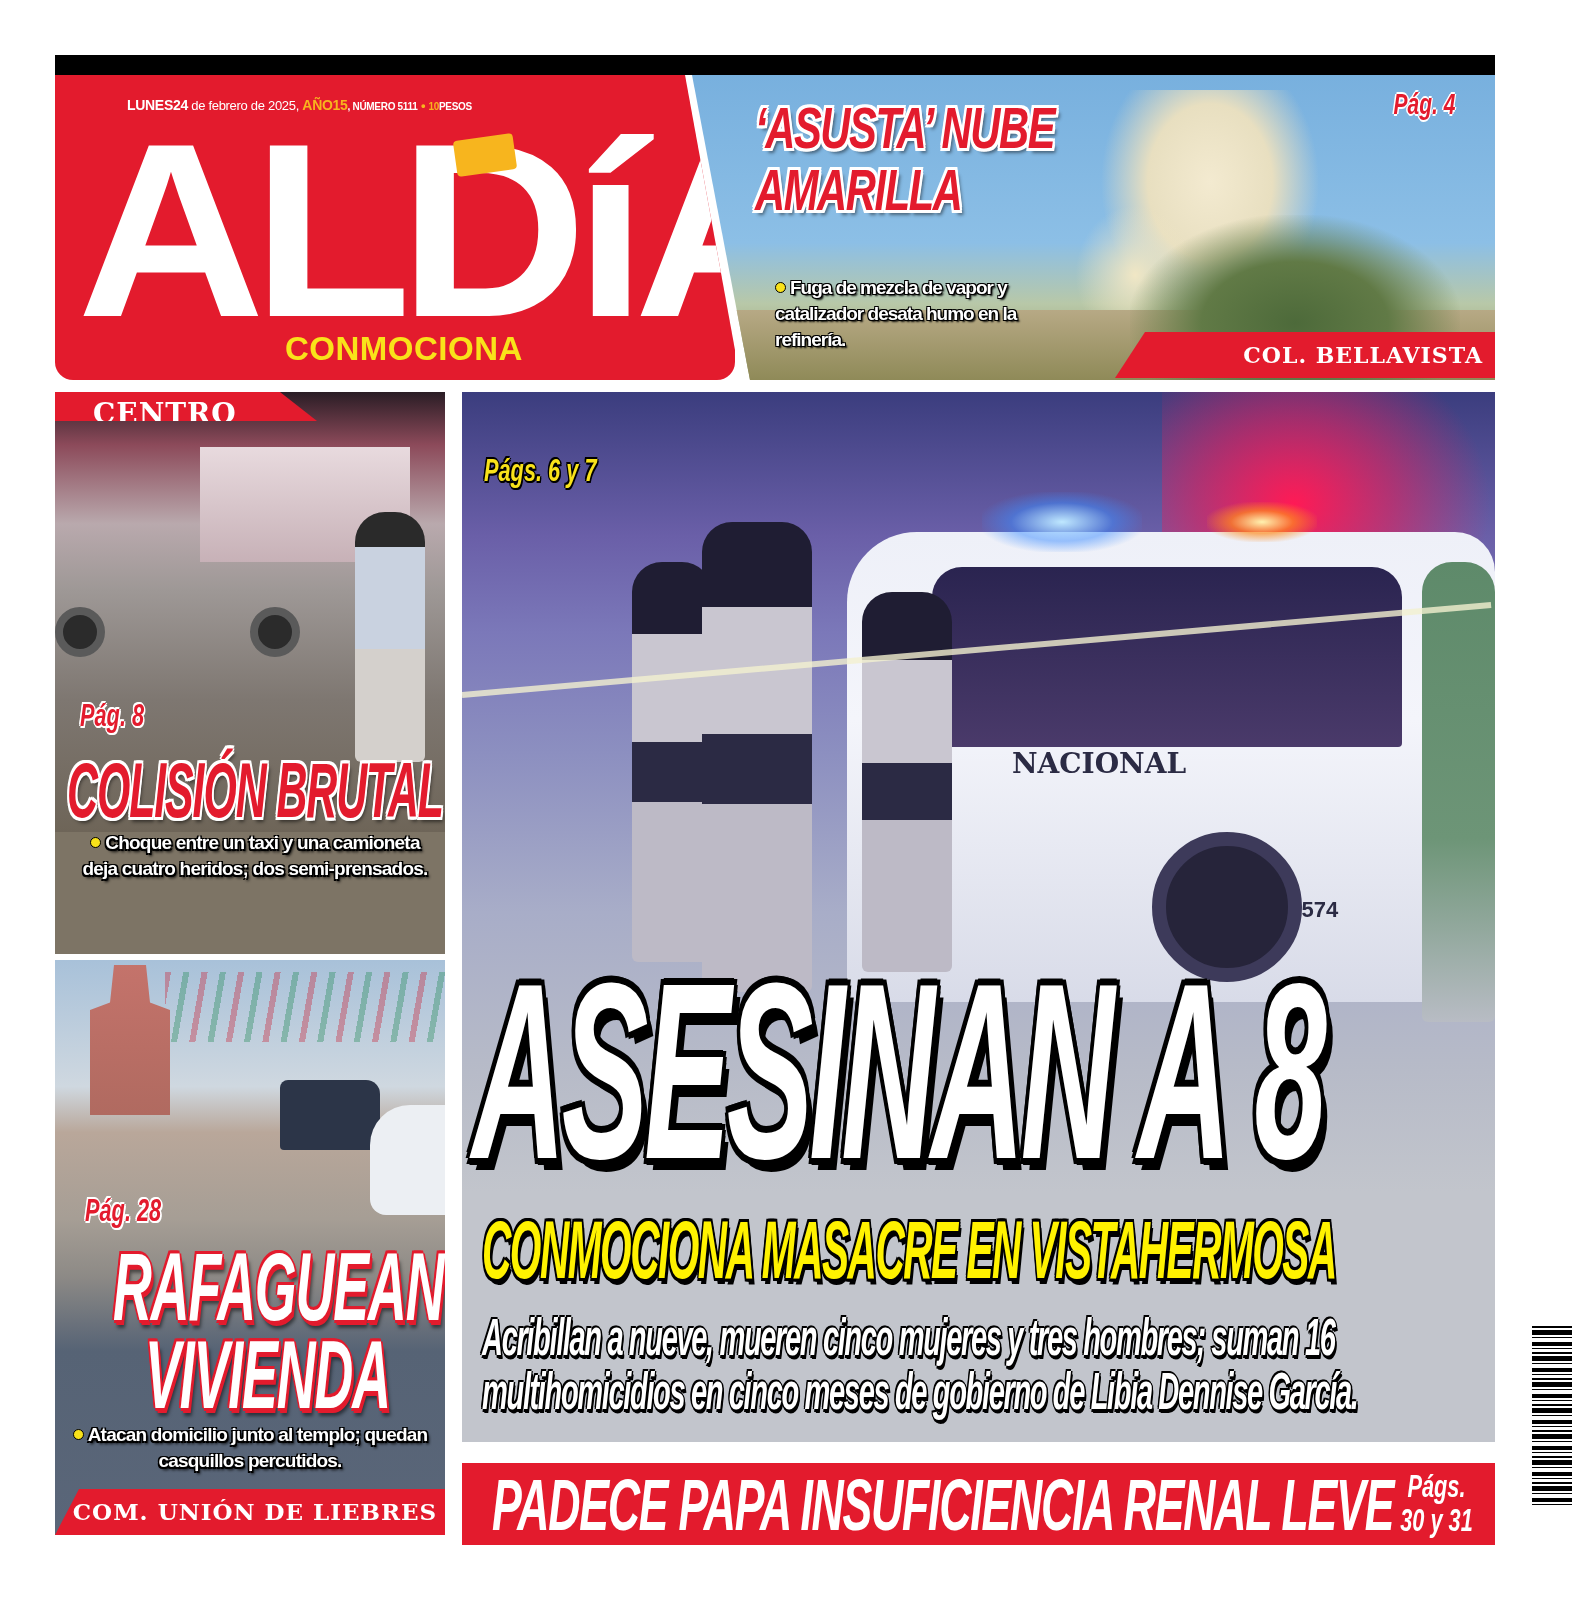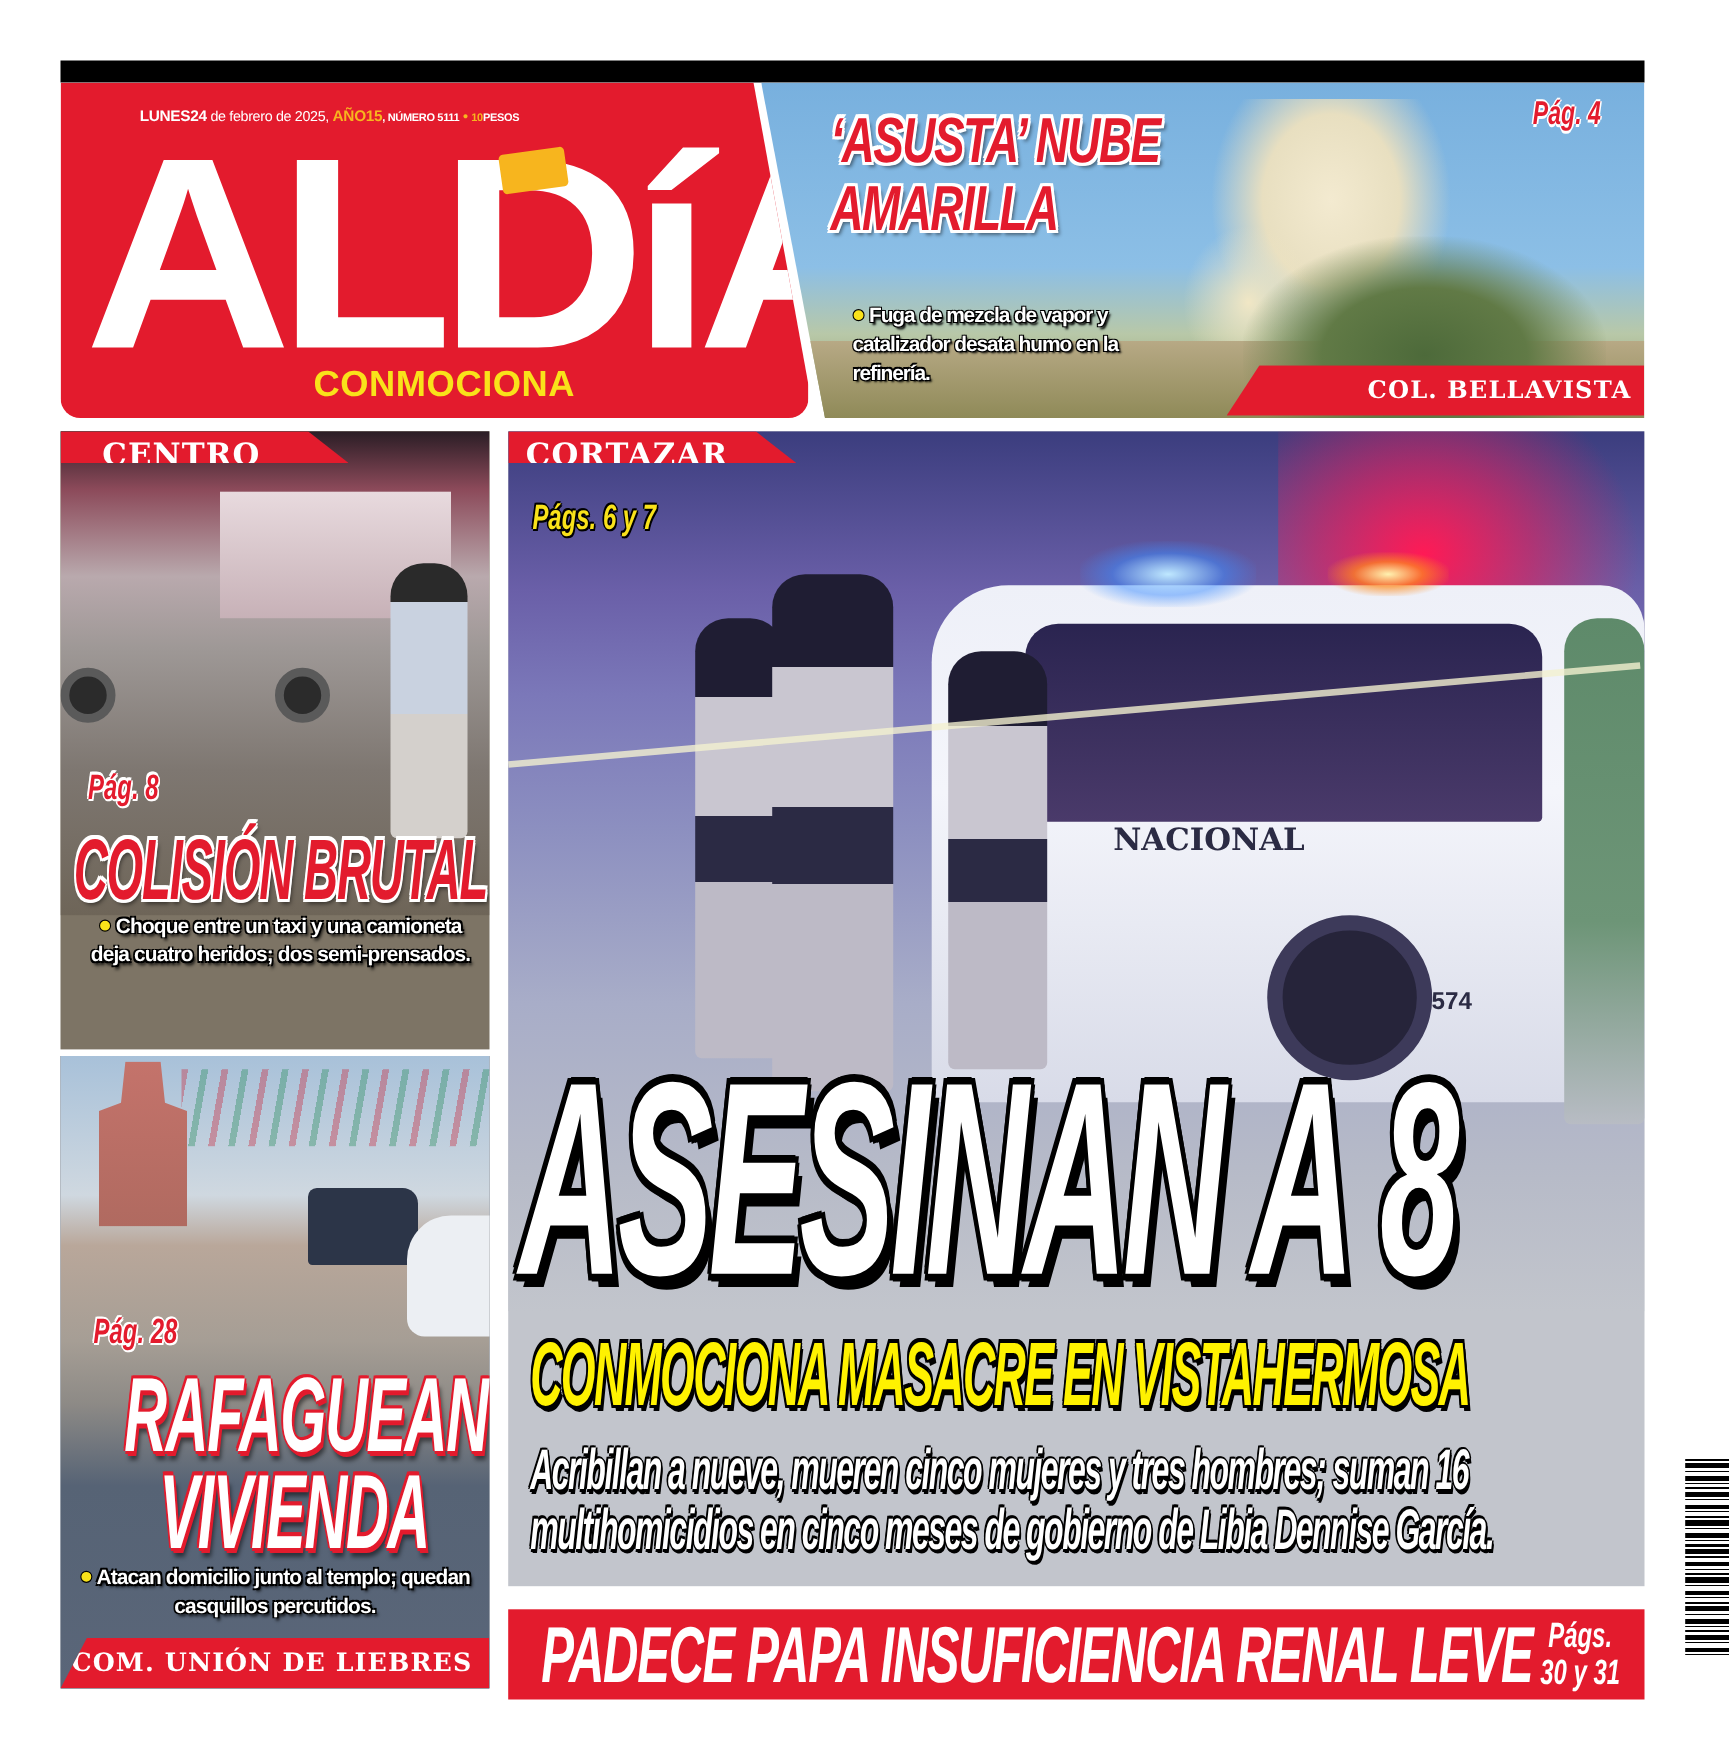--- a/index.html
+++ b/index.html
@@ -69,21 +69,21 @@
     .s-liebres { top: 960px; height: 575px; background: #5c6878; }
     .s-liebres .photo { position: absolute; left: 0; top: 0; width: 390px; height: 575px;
       background: linear-gradient(180deg, #a8c1d9 0%, #cfd8e0 22%, #b9a79a 30%, #a69e95 45%, #8d8a86 55%, #566375 68%, #5a6679 100%); }
     .church { position: absolute; left: 35px; top: 5px; width: 80px; height: 150px; background: linear-gradient(180deg, #c4736b, #b06a60); clip-path: polygon(30% 0, 70% 0, 75% 25%, 100% 30%, 100% 100%, 0 100%, 0 30%, 25% 25%); }
     .pickup { position: absolute; left: 225px; top: 120px; width: 100px; height: 70px; background: #2c3548; border-radius: 8px 14px 4px 4px; }
     .suv { position: absolute; left: 315px; top: 145px; width: 90px; height: 110px; background: #eceff3; border-radius: 40px 0 0 16px; }
     .flags { position: absolute; left: 110px; top: 12px; width: 280px; height: 70px; background:
       repeating-linear-gradient(100deg, rgba(200,40,60,.55) 0 6px, rgba(255,255,255,0) 6px 18px, rgba(40,140,90,.55) 18px 24px, rgba(255,255,255,0) 24px 36px); opacity: .7; }
     .tag-bottom { position: absolute; left: 0; bottom: 0; width: 390px; height: 46px; background: #e31b2d;
       clip-path: polygon(24px 0, 100% 0, 100% 100%, 0 100%); color: #fff; font-family: "DejaVu Serif", serif; font-weight: 700;
-      font-size: 23px; line-height: 46px; text-align: left; letter-spacing: 1px; padding-left: 10px; }
+      font-size: 23px; line-height: 46px; text-align: center; letter-spacing: 1px; padding-left: 10px; }
 
     
     .main { position: absolute; left: 462px; top: 392px; width: 1033px; height: 1050px; overflow: hidden; background: #c2c5cc; }
     .main .photo { position: absolute; left: 0; top: 0; width: 1033px; height: 800px;
       background: linear-gradient(180deg, #3b3d7e 0%, #6a5fa8 18%, #7b78b9 30%, #8c8fc0 45%, #a8adc8 65%, #b7bbc8 85%, #c2c5cc 100%); }
     .glow-red { position: absolute; left: 700px; top: 0; width: 330px; height: 280px; background: radial-gradient(ellipse at 40% 40%, #ff1a55 0%, rgba(230,30,90,.6) 35%, rgba(120,60,140,0) 70%); }
     .glow-blue { position: absolute; left: 520px; top: 100px; width: 160px; height: 60px; background: radial-gradient(ellipse, #bfe8ff 0%, rgba(60,140,255,.5) 45%, rgba(60,140,255,0) 75%); }
     .glow-amber { position: absolute; left: 745px; top: 110px; width: 110px; height: 40px; background: radial-gradient(ellipse, #fff2b0 0%, rgba(255,140,30,.7) 40%, rgba(255,140,30,0) 75%); }
     .truck { position: absolute; left: 385px; top: 140px; width: 648px; height: 470px; background: linear-gradient(180deg, #eef0f8 0%, #f4f5fb 40%, #d8dbe8 100%); border-radius: 70px 40px 10px 10px; }
     .truck-window { position: absolute; left: 470px; top: 175px; width: 470px; height: 180px; background: linear-gradient(180deg, #2a2450, #4a3a6a); border-radius: 30px 30px 4px 4px; }
@@ -190,21 +190,20 @@
     <div class="glow-amber"></div>
     <div class="truck-text">NACIONAL</div>
     <div class="truck-num">26574</div>
     <div class="wheel-main"></div>
     <div class="soldier" style="left:170px; top:170px; width:80px; height:400px;"></div>
     <div class="soldier" style="left:240px; top:130px; width:110px; height:470px;"></div>
     <div class="soldier" style="left:400px; top:200px; width:90px; height:380px;"></div>
     <div class="soldier" style="left:960px; top:170px; width:73px; height:460px; background:linear-gradient(180deg,#5e8a6a,#6d9577 60%,#b8bcc4);"></div>
     <div class="tape"></div>
   </div>
-  <div class="section-tag tag-cortazar">CORTAZAR</div>
   <div class="pages-yel">Págs. 6 y 7</div>
   <div class="main-headline">ASESINAN A 8</div>
   <div class="main-sub">CONMOCIONA MASACRE EN VISTAHERMOSA</div>
   <div class="main-deck">
     <div>Acribillan a nueve, mueren cinco mujeres y tres hombres; suman 16</div>
     <div>multihomicidios en cinco meses de gobierno de Libia Dennise García.</div>
   </div>
 </div>
 
 <div class="banner">

